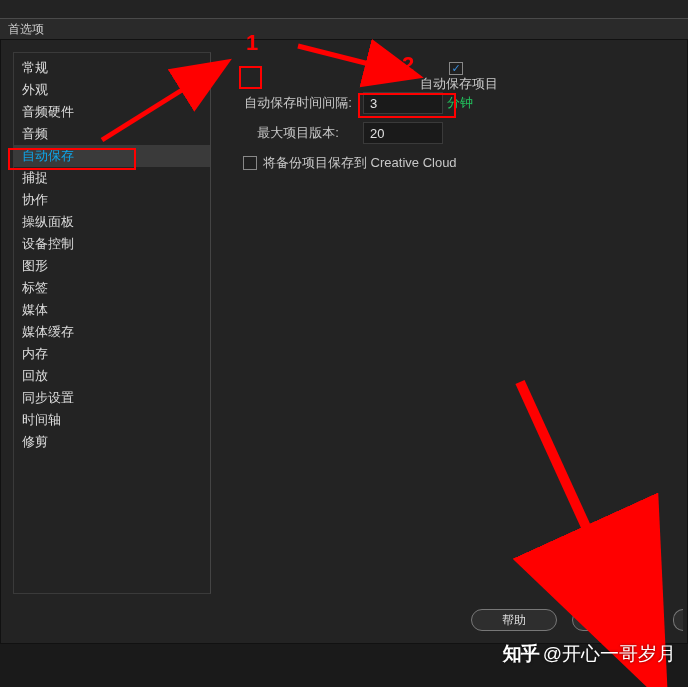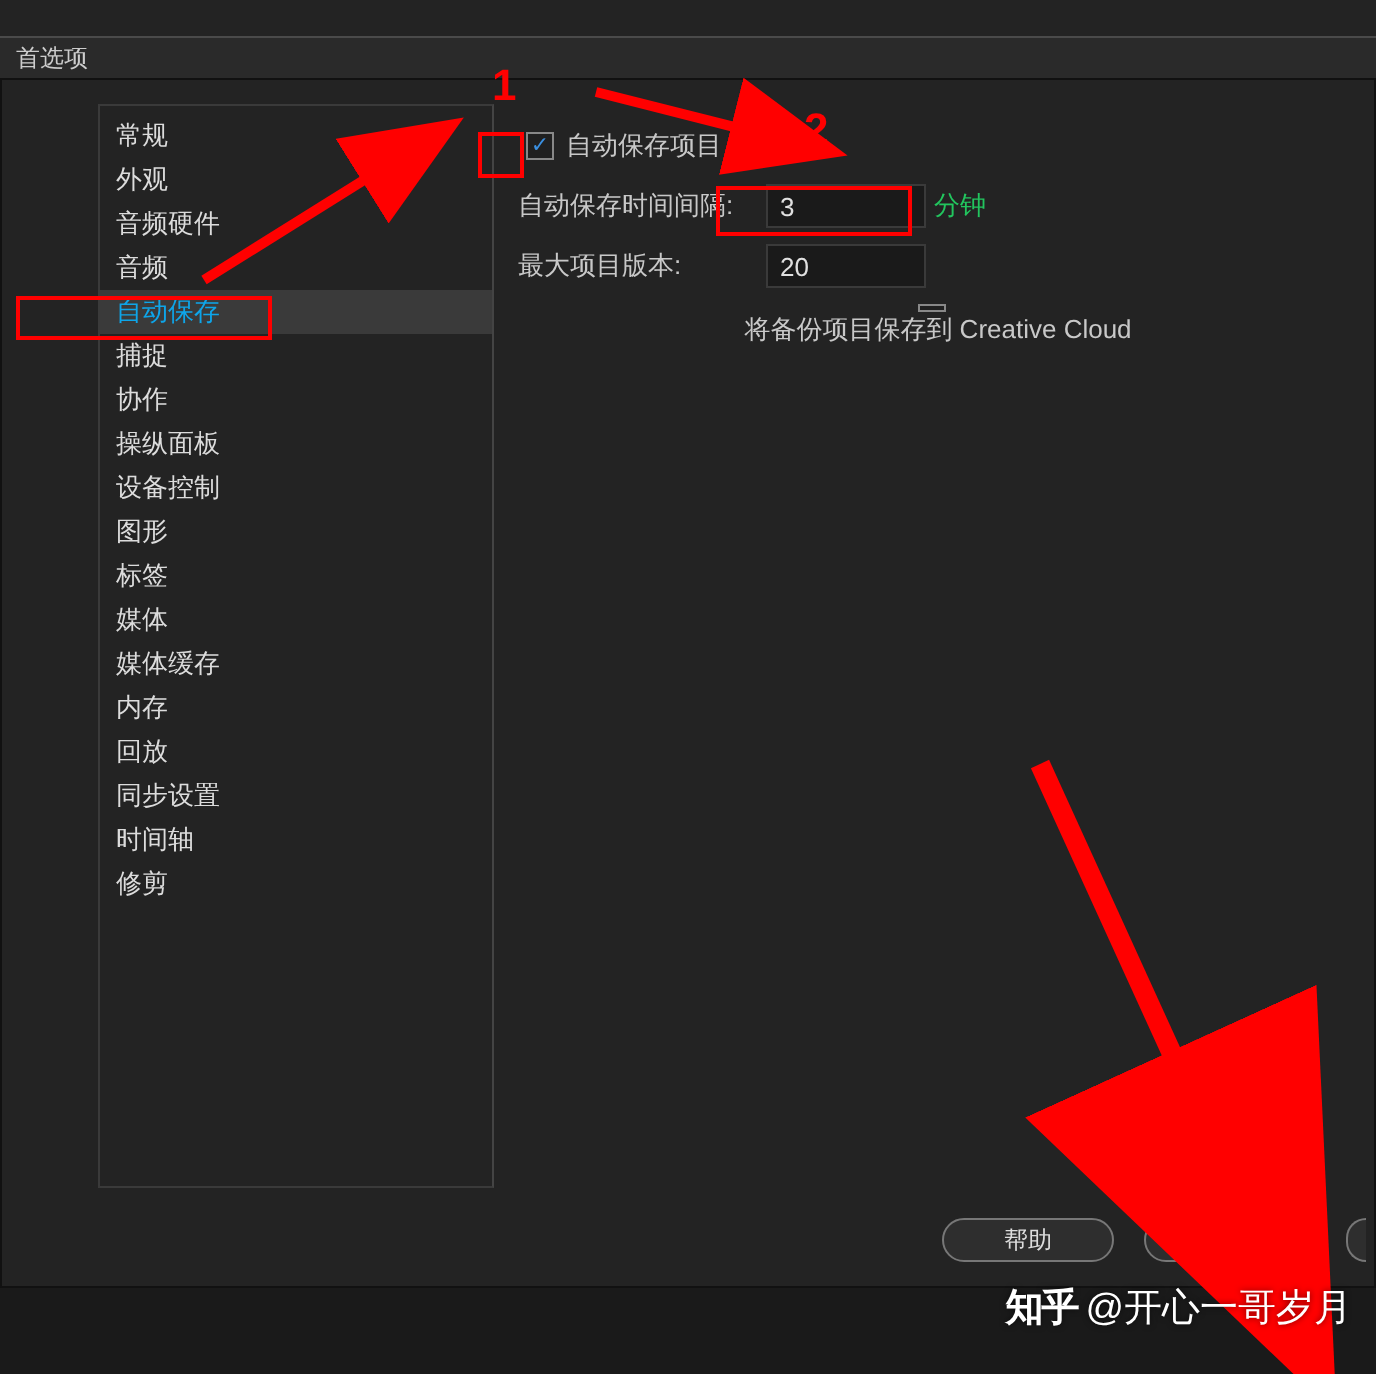--- a/index.html
+++ b/index.html
@@ -29,23 +29,22 @@
   .dialog {
     background: #232323;
     border: 1px solid #111;
     border-top: none;
     height: 604px;
     position: relative;
   }
   .dialog-inner {
     display: flex;
     padding: 12px;
-    gap: 12px;
+    gap: 28px;
     height: 558px;
-    margin-left: 36px;
   }
   .sidebar {
     width: 198px;
     height: 542px;
     border: 1px solid #3a3a3a;
     border-right-color: #444;
     background: #232323;
     padding: 4px 0;
   }
   .sidebar-item {
@@ -62,21 +61,21 @@
     flex: 1;
     padding: 10px 0 0 0;
   }
   .row {
     display: flex;
     align-items: center;
     margin-bottom: 8px;
     height: 22px;
   }
   .row .lbl {
-    text-align: left;
+    text-align: center;
     margin-right: 6px;
   }
   .chk {
     width: 14px;
     height: 14px;
     border: 1px solid #888;
     background: #202020;
     display: inline-flex;
     align-items: center;
     justify-content: center;
@@ -191,37 +190,37 @@
       <div class="sidebar-item"><span>媒体缓存</span></div>
       <div class="sidebar-item"><span>内存</span></div>
       <div class="sidebar-item"><span>回放</span></div>
       <div class="sidebar-item"><span>同步设置</span></div>
       <div class="sidebar-item"><span>时间轴</span></div>
       <div class="sidebar-item"><span>修剪</span></div>
     </div>
 
     <div class="content">
 
-      <div class="row" style="margin-left:4px;">
+      <div class="row" style="margin-left:4px;flex-direction:column;">
         <span class="chk checked"></span>
         <span>自动保存项目</span>
       </div>
 
       <div class="row">
         <span class="lbl" style="width:118px;">自动保存时间间隔:</span>
         <input class="numfield" value="3" style="">
         <span class="unit">分钟</span>
       </div>
 
       <div class="row">
         <span class="lbl" style="width:118px;">最大项目版本:</span>
         <input class="numfield" value="20" style="">
       </div>
 
-      <div class="row" style="margin-left:4px;flex-direction:column;">
+      <div class="row" style="margin-left:4px;">
         <span class="chk"></span>
         <span>将备份项目保存到 Creative Cloud</span>
       </div>
 
     </div>
   </div>
 
   <div class="footer">
     <div class="btn"><span>帮助</span></div>
     <div class="btn"><span>确定</span></div>

